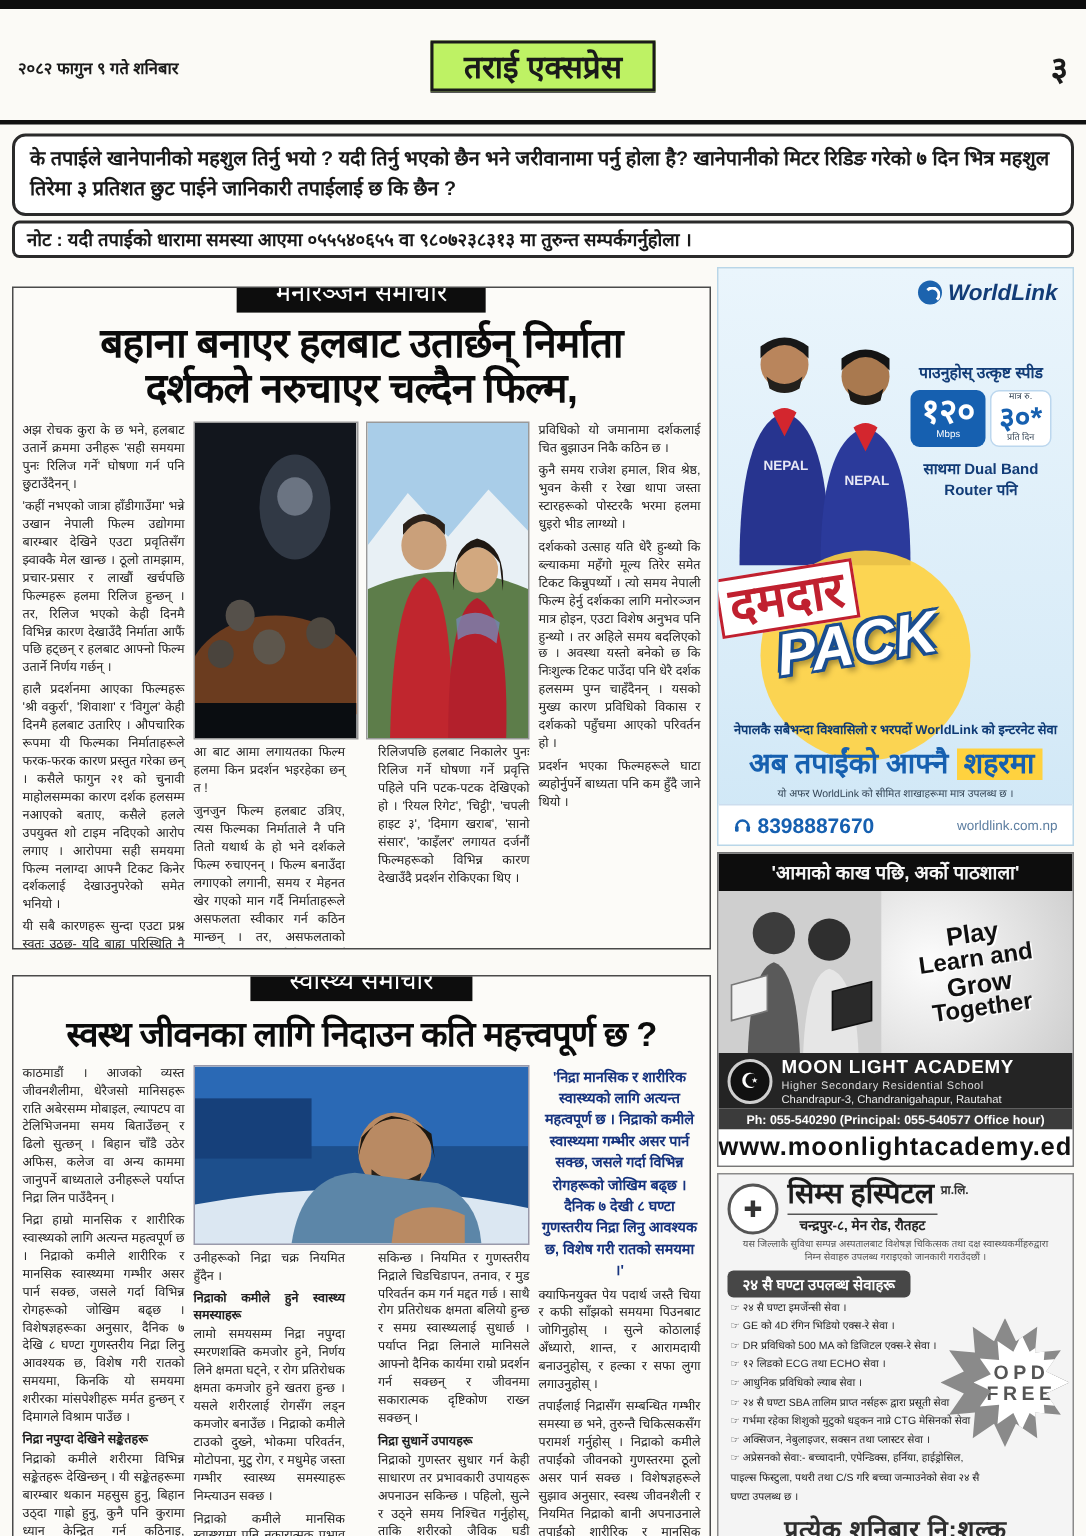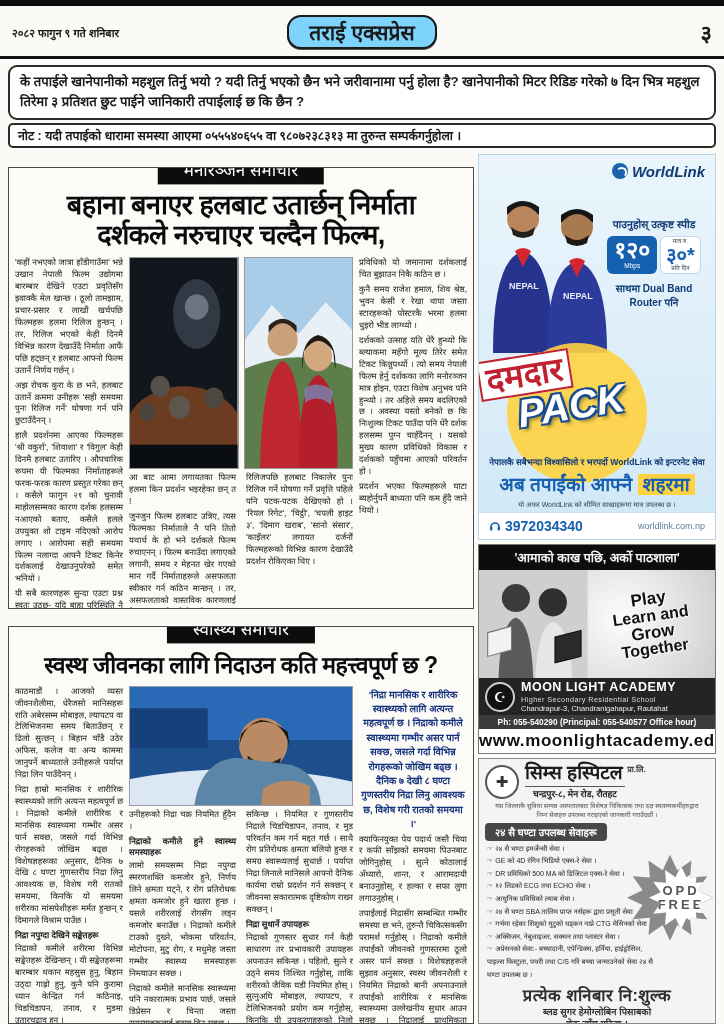--- a/index.html
+++ b/index.html
@@ -2,21 +2,21 @@
 <html><head>
 <meta charset="utf-8">
 <style>
   html,body{margin:0;padding:0;background:#888;}
   .page{position:relative;width:724px;height:1024px;margin:0 auto;background:#fbfaf6;
         font-family:"Liberation Sans","DejaVu Sans",sans-serif;color:#1a1a1a;overflow:hidden;
         border-top:6px solid #0d0d0d;box-sizing:border-box;}
   
   .masthead-row{display:flex;align-items:center;padding:5px 12px 3px;border-bottom:3px solid #111;}
   .date{font-size:11px;font-weight:bold;width:200px;}
-  .masthead-box{margin:4px auto;border:2px solid #1a1a1a;border-radius:14px;background:#7dd3fc;
+  .masthead-box{margin:16px auto;border:2px solid #1a1a1a;border-radius:0;background:#bef264;
         padding:1px 20px;font-size:21px;font-weight:bold;box-shadow:0 1px 0 #555;}
   .pagenum{width:200px;text-align:right;font-size:22px;font-weight:bold;}
   
   .notice-box{margin:6px 8px 3px;border:2px solid #2a2a2a;border-radius:9px;padding:5px 10px;
         font-size:13.2px;font-weight:bold;line-height:1.55;background:#fff;}
   .note-box{margin:0 8px;border:2px solid #2a2a2a;border-radius:5px;padding:2px 8px;
         font-size:12.3px;font-weight:bold;background:#fff;white-space:nowrap;overflow:hidden;}
   
   .main{display:flex;gap:4px;padding:6px 8px 8px;height:884px;box-sizing:border-box;}
   .left{flex:1;display:flex;flex-direction:column;min-width:0;}
@@ -28,21 +28,21 @@
   .article.health{flex:1;margin-top:17px;}
   .section-banner{position:absolute;top:-1px;left:50%;transform:translate(-50%,-40%);
         background:#0d0d0d;color:#fff;font-size:17px;font-weight:normal;padding:3px 26px;white-space:nowrap;}
   .headline{font-weight:900;text-align:center;line-height:1.12;letter-spacing:-.5px;color:#0b0b0b;margin-top:6px;}
   .ent .headline{font-size:27px;}
   .health .headline{font-size:23px;margin-top:10px;}
   
   .body-cols{display:flex;gap:6px;margin-top:7px;font-size:8.4px;line-height:1.42;text-align:justify;color:#222;}
   .colA,.colD{width:108px;flex:none;min-width:0;}
   .colMid{flex:1;min-width:0;display:flex;flex-direction:column;gap:3px;}
-  .mid-split{display:flex;gap:10px;}
+  .mid-split{display:flex;gap:22px;}
   .mid-split>div{flex:1;min-width:0;}
   .body-cols p{margin:0 0 3px;}
   .subhead{font-weight:bold;margin:2px 0 1px;}
   
   .imgrow{display:flex;gap:5px;}
   .imgrow .ph{flex:1;height:210px;overflow:hidden;border:1px solid #999;}
   .ph svg{display:block;width:100%;height:100%;}
   .sleep-photo{height:118px;border:1px solid #99a;overflow:hidden;}
   .sleep-photo svg{display:block;width:100%;height:100%;}
   .quote{font-size:9.6px;font-weight:bold;color:#16337e;text-align:center;line-height:1.5;padding:2px 1px;}
@@ -142,22 +142,22 @@
     <div class="left">
 
       <section class="article ent">
         <div class="section-banner">मनोरञ्जन समाचार</div>
         <div class="headline">
           <div>बहाना बनाएर हलबाट उतार्छन् निर्माता</div>
           <div>दर्शकले नरुचाएर चल्दैन फिल्म,</div>
         </div>
         <div class="body-cols">
           <div class="colA">
+            <p>अझ रोचक कुरा के छ भने, हलबाट उतार्ने क्रममा उनीहरू 'सही समयमा पुनः रिलिज गर्ने' घोषणा गर्न पनि छुटाउँदैनन् ।</p>
             <p>'कहीं नभएको जात्रा हाँडीगाउँमा' भन्ने उखान नेपाली फिल्म उद्योगमा बारम्बार देखिने एउटा प्रवृतिसँग झ्वाक्कै मेल खान्छ । ठूलो तामझाम, प्रचार-प्रसार र लाखौं खर्चपछि फिल्महरू हलमा रिलिज हुन्छन् । तर, रिलिज भएको केही दिनमै विभिन्न कारण देखाउँदै निर्माता आफैं पछि हट्छन् र हलबाट आफ्नो फिल्म उतार्ने निर्णय गर्छन् ।</p>
-            <p>अझ रोचक कुरा के छ भने, हलबाट उतार्ने क्रममा उनीहरू 'सही समयमा पुनः रिलिज गर्ने' घोषणा गर्न पनि छुटाउँदैनन् ।</p>
             <p>हालै प्रदर्शनमा आएका फिल्महरू 'श्री वकुर्रा', 'शिवाशा' र 'विगुल' केही दिनमै हलबाट उतारिए । औपचारिक रूपमा यी फिल्मका निर्माताहरूले फरक-फरक कारण प्रस्तुत गरेका छन् । कसैले फागुन २१ को चुनावी माहोलसम्मका कारण दर्शक हलसम्म नआएको बताए, कसैले हलले उपयुक्त शो टाइम नदिएको आरोप लगाए । आरोपमा सही समयमा फिल्म नलाग्दा आफ्नै टिकट किनेर दर्शकलाई देखाउनुपरेको समेत भनियो ।</p>
             <p>यी सबै कारणहरू सुन्दा एउटा प्रश्न स्वतः उठ्छ- यदि बाह्य परिस्थिति नै मुख्य कारण हो भने, त्यही समयमा प्रदर्शन भइरहेका अन्य फिल्महरू किन प्रभावित भएनन् ? अघिल्ला हप्तादेखि प्रदर्शन भइरहेका कुमारी,</p>
           </div>
           <div class="colMid">
             <div class="imgrow">
               <div class="ph">
                 <svg viewBox="0 0 100 180" preserveAspectRatio="none">
                   <rect width="100" height="180" fill="#12161d"></rect>
                   <ellipse cx="50" cy="150" rx="55" ry="40" fill="#d96a24" opacity=".45"></ellipse>
                   <ellipse cx="62" cy="48" rx="22" ry="30" fill="#3a4250" opacity=".8"></ellipse>
@@ -304,21 +304,21 @@
           </div>
           <div class="wl-offer">यो अफर WorldLink को सीमित शाखाहरूमा मात्र उपलब्ध छ ।</div>
         </div>
         <div class="wl-foot">
           <span class="wl-phone">
             <svg width="12" height="12" viewBox="0 0 12 12">
               <path d="M2,7 A4,4 0 0 1 10,7" fill="none" stroke="#1660b0" stroke-width="1.6"></path>
               <rect x="1" y="6.5" width="2.4" height="4" rx="1" fill="#1660b0"></rect>
               <rect x="8.6" y="6.5" width="2.4" height="4" rx="1" fill="#1660b0"></rect>
             </svg>
-            <span>3972034340</span>
+            <span>8398887670</span>
           </span>
           <span class="wl-site">worldlink.com.np</span>
         </div>
       </div>
 
       <div class="ad-school">
         <div class="sc-banner">'आमाको काख पछि, अर्को पाठशाला'</div>
         <div class="sc-mid">
           <div class="sc-kids">
             <svg viewBox="0 0 100 100" preserveAspectRatio="none">

